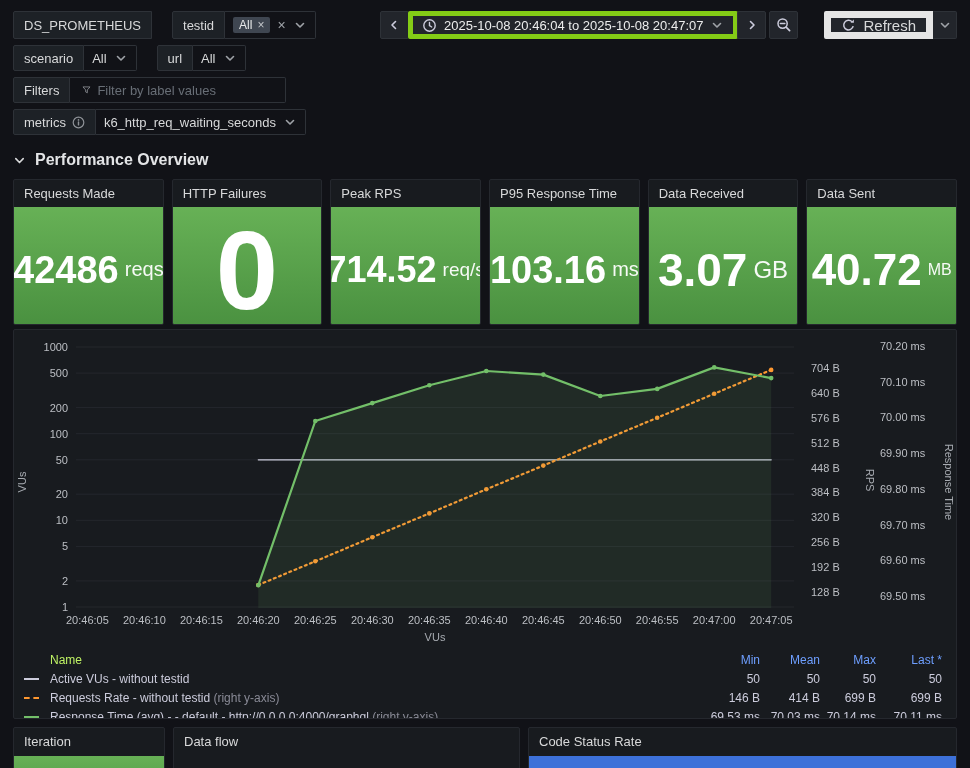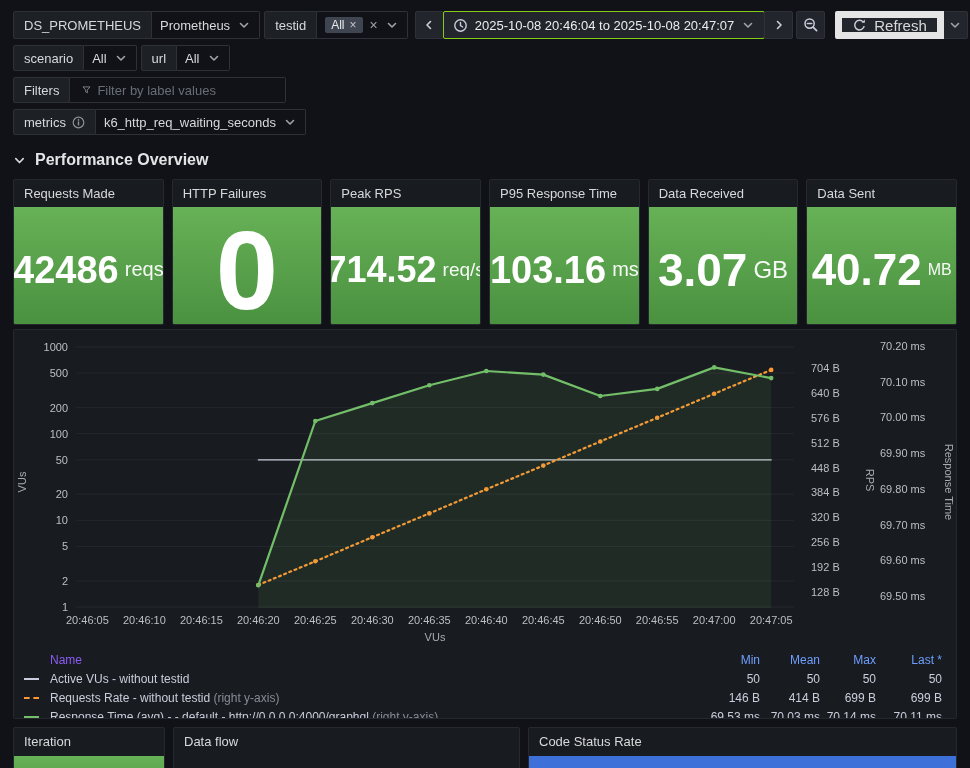--- a/index.html
+++ b/index.html
@@ -1,20 +1,20 @@
 <!DOCTYPE html>
 <html><head>
 <meta charset="utf-8">
 <style>
   *{box-sizing:border-box;margin:0;padding:0}
   html,body{width:970px;height:768px;overflow:hidden;background:#111217;
     font-family:"Liberation Sans",sans-serif;color:#ccccdc;font-size:13px}
   button{font-family:"Liberation Sans",sans-serif;background:none;border:none;color:#d8d9da;cursor:pointer}
   .dash{padding:11px 13px 0}
-  .row{display:flex;align-items:flex-end;gap:4px;margin-bottom:6px}
+  .row{display:flex;align-items:flex-end;gap:20px;margin-bottom:6px}
   .spacer{flex:1}
   
   .var-group{display:flex;align-items:stretch;height:28px}
   .var-group.h26{height:26px}
   .var-label{display:flex;align-items:center;gap:6px;padding:0 10px;background:#1d2126;
     border:1px solid #2e3238;border-radius:2px 0 0 2px;font-size:13px;color:#d8d9da;white-space:nowrap}
   .var-value{display:flex;align-items:center;gap:7px;padding:0 8px;background:#111217;
     border:1px solid #2e3238;border-left:none;border-radius:0 2px 2px 0;font-size:13px;color:#d8d9da;cursor:pointer;white-space:nowrap}
   .chip{display:flex;align-items:center;gap:5px;background:#3f4651;border-radius:2px;
     padding:1px 6px;font-size:12px;color:#e8e9ea;cursor:pointer}
@@ -24,21 +24,21 @@
   .filter-input-wrap{display:flex;align-items:center;gap:6px;width:216px;padding:0 12px;
     background:#111217;border:1px solid #2e3238;border-left:none;border-radius:0 2px 2px 0}
   .filter-input{flex:1;background:transparent;border:none;outline:none;color:#d8d9da;font-size:13px;
     font-family:"Liberation Sans",sans-serif}
   .filter-input::placeholder{color:#686e76}
   
   .time-group{display:flex;align-items:stretch;height:28px}
   .time-group>*{margin-left:-1px}
   .icon-btn{width:29px;display:flex;align-items:center;justify-content:center;background:#22252b;
     border:1px solid #2e3238;border-radius:2px}
-  .time-btn{display:flex;align-items:center;gap:7px;background:#22252b;border:1px solid #84cc16;
+  .time-btn{display:flex;align-items:center;gap:7px;background:#22252b;border:5px solid #84cc16;
     border-radius:2px;padding:0 9px;font-size:13px;color:#eceded;white-space:nowrap}
   .zoomout{margin-left:3px}
   .refresh-group{display:flex;align-items:stretch;height:28px;margin-left:6px}
   .refresh-main{display:flex;align-items:center;gap:7px;background:#22252b;border:7px solid #e5e5e5;
     border-radius:2px 0 0 2px;padding:0 10px;font-size:15px}
   .refresh-caret{width:24px;display:flex;align-items:center;justify-content:center;background:#22252b;
     border:1px solid #2e3238;border-left:none;border-radius:0 2px 2px 0}
   
   .section-header{display:flex;align-items:center;gap:9px;margin-top:14px;height:22px;
     font-size:16px;font-weight:bold;color:#e3e4e6;cursor:pointer}
@@ -62,21 +62,21 @@
   
   .chart-panel{margin-top:4px;height:390px;background:#181b1f;border:1px solid #25282e;border-radius:2px;overflow:hidden}
   .chart-host{margin-top:2px}
   svg text{font-family:"Liberation Sans",sans-serif}
   .tick{fill:#bcbfc4;font-size:11px}
   .axis-title{fill:#a7abb1;font-size:11px}
   .grid{stroke:rgba(204,204,220,0.07);stroke-width:1}
   
   .legend{padding:1px 14px 0 10px;font-size:12px}
   .legend-row{display:grid;grid-template-columns:26px 1fr 58px 60px 56px 66px;align-items:center;height:19px}
-  .legend-row .col{color:#8b5cf6;cursor:pointer}
+  .legend-row .col{color:#bef264;cursor:pointer}
   .col-num{text-align:right;color:#ccccdc;white-space:nowrap}
   .legend-header .col-num{color:#6e9fff}
   .series-name{color:#ccccdc;white-space:nowrap;overflow:hidden;text-overflow:ellipsis;cursor:pointer}
   .dim{color:rgba(204,204,220,0.62)}
   .swatch{display:inline-block;width:15px;height:0;border-top-width:2px;border-top-style:solid;vertical-align:middle}
   
   .bottom-row{display:flex;gap:8px;margin-top:8px}
   .bottom-panel{background:#181b1f;border:1px solid #25282e;border-radius:2px;height:80px;
     display:flex;flex-direction:column;overflow:hidden}
   .bp-iteration{flex:0 0 152px}
@@ -86,26 +86,20 @@
   .bar-green{background:linear-gradient(180deg,#67b156 0%,#4a9140 100%)}
 </style>
 </head>
 <body>
 
 <div class="dash">
 
   <div class="row">
     <div class="var-group">
       <div class="var-label">DS_PROMETHEUS</div>
-      <div class="var-value">
-        <span>Prometheus</span>
-        <svg width="14" height="14" viewBox="0 0 14 14">
-            <path d="M3.5 5.5 7 9l3.5-3.5" fill="none" stroke="#9fa3a8" stroke-width="1.6" stroke-linecap="round" stroke-linejoin="round"></path>
-          </svg>
-      </div>
     </div>
     <div class="var-group">
       <div class="var-label">testid</div>
       <div class="var-value">
         <span class="chip">
           <span>All</span>
           <span class="chip-x">×</span>
         </span>
         <span class="clear-x">×</span>
         <svg width="14" height="14" viewBox="0 0 14 14">

